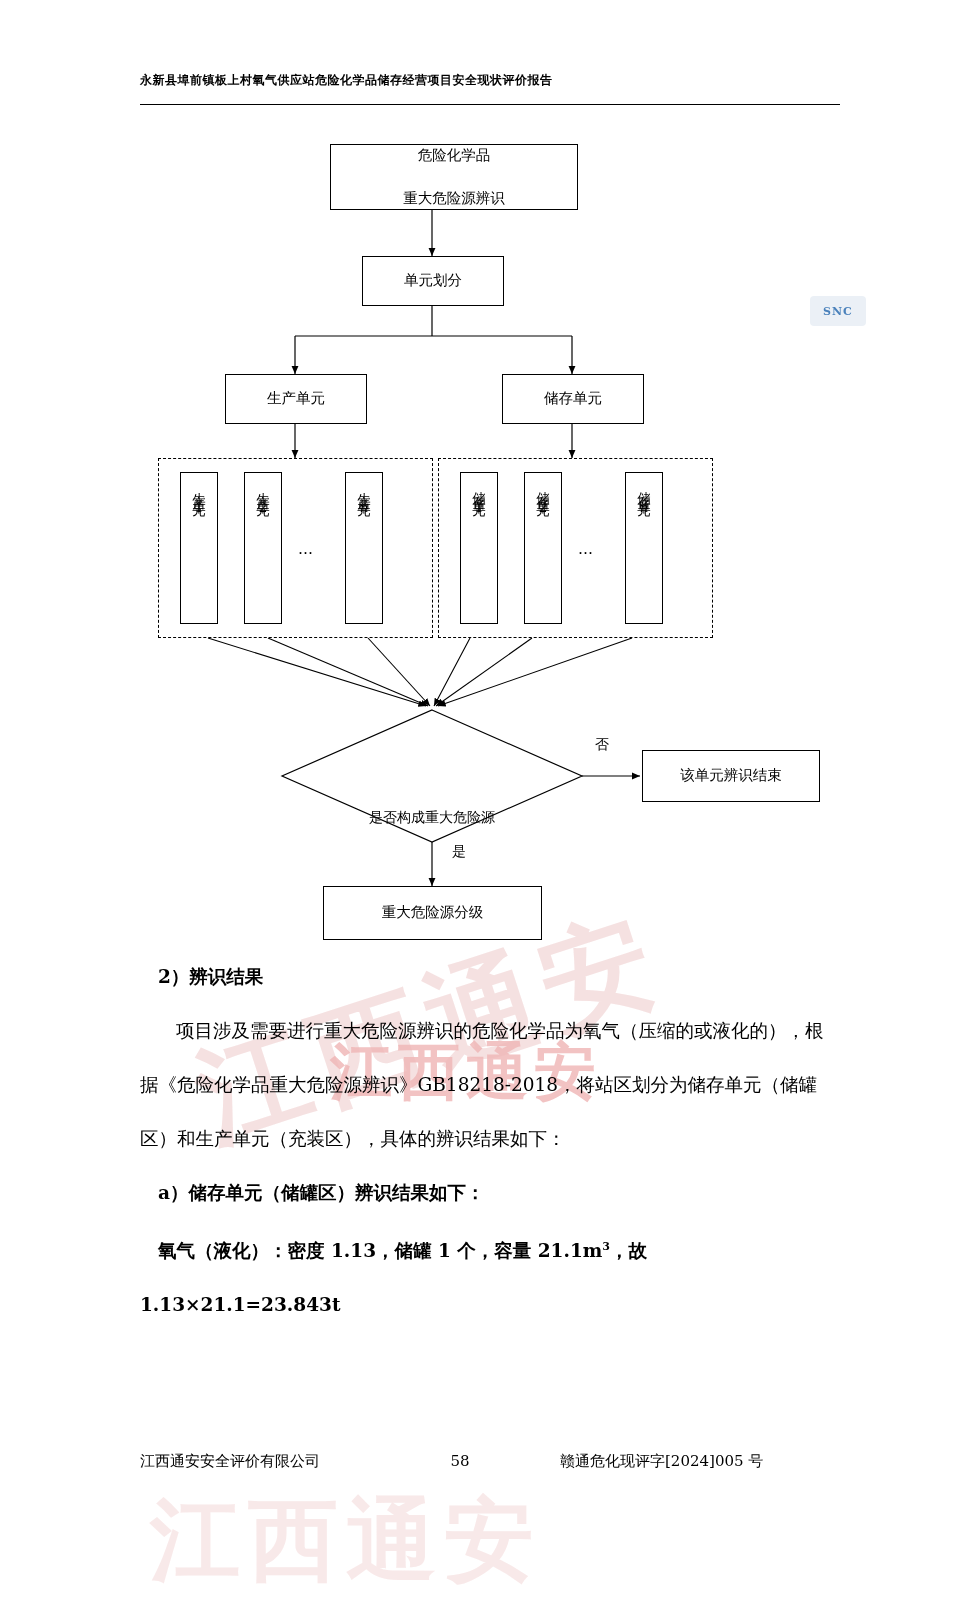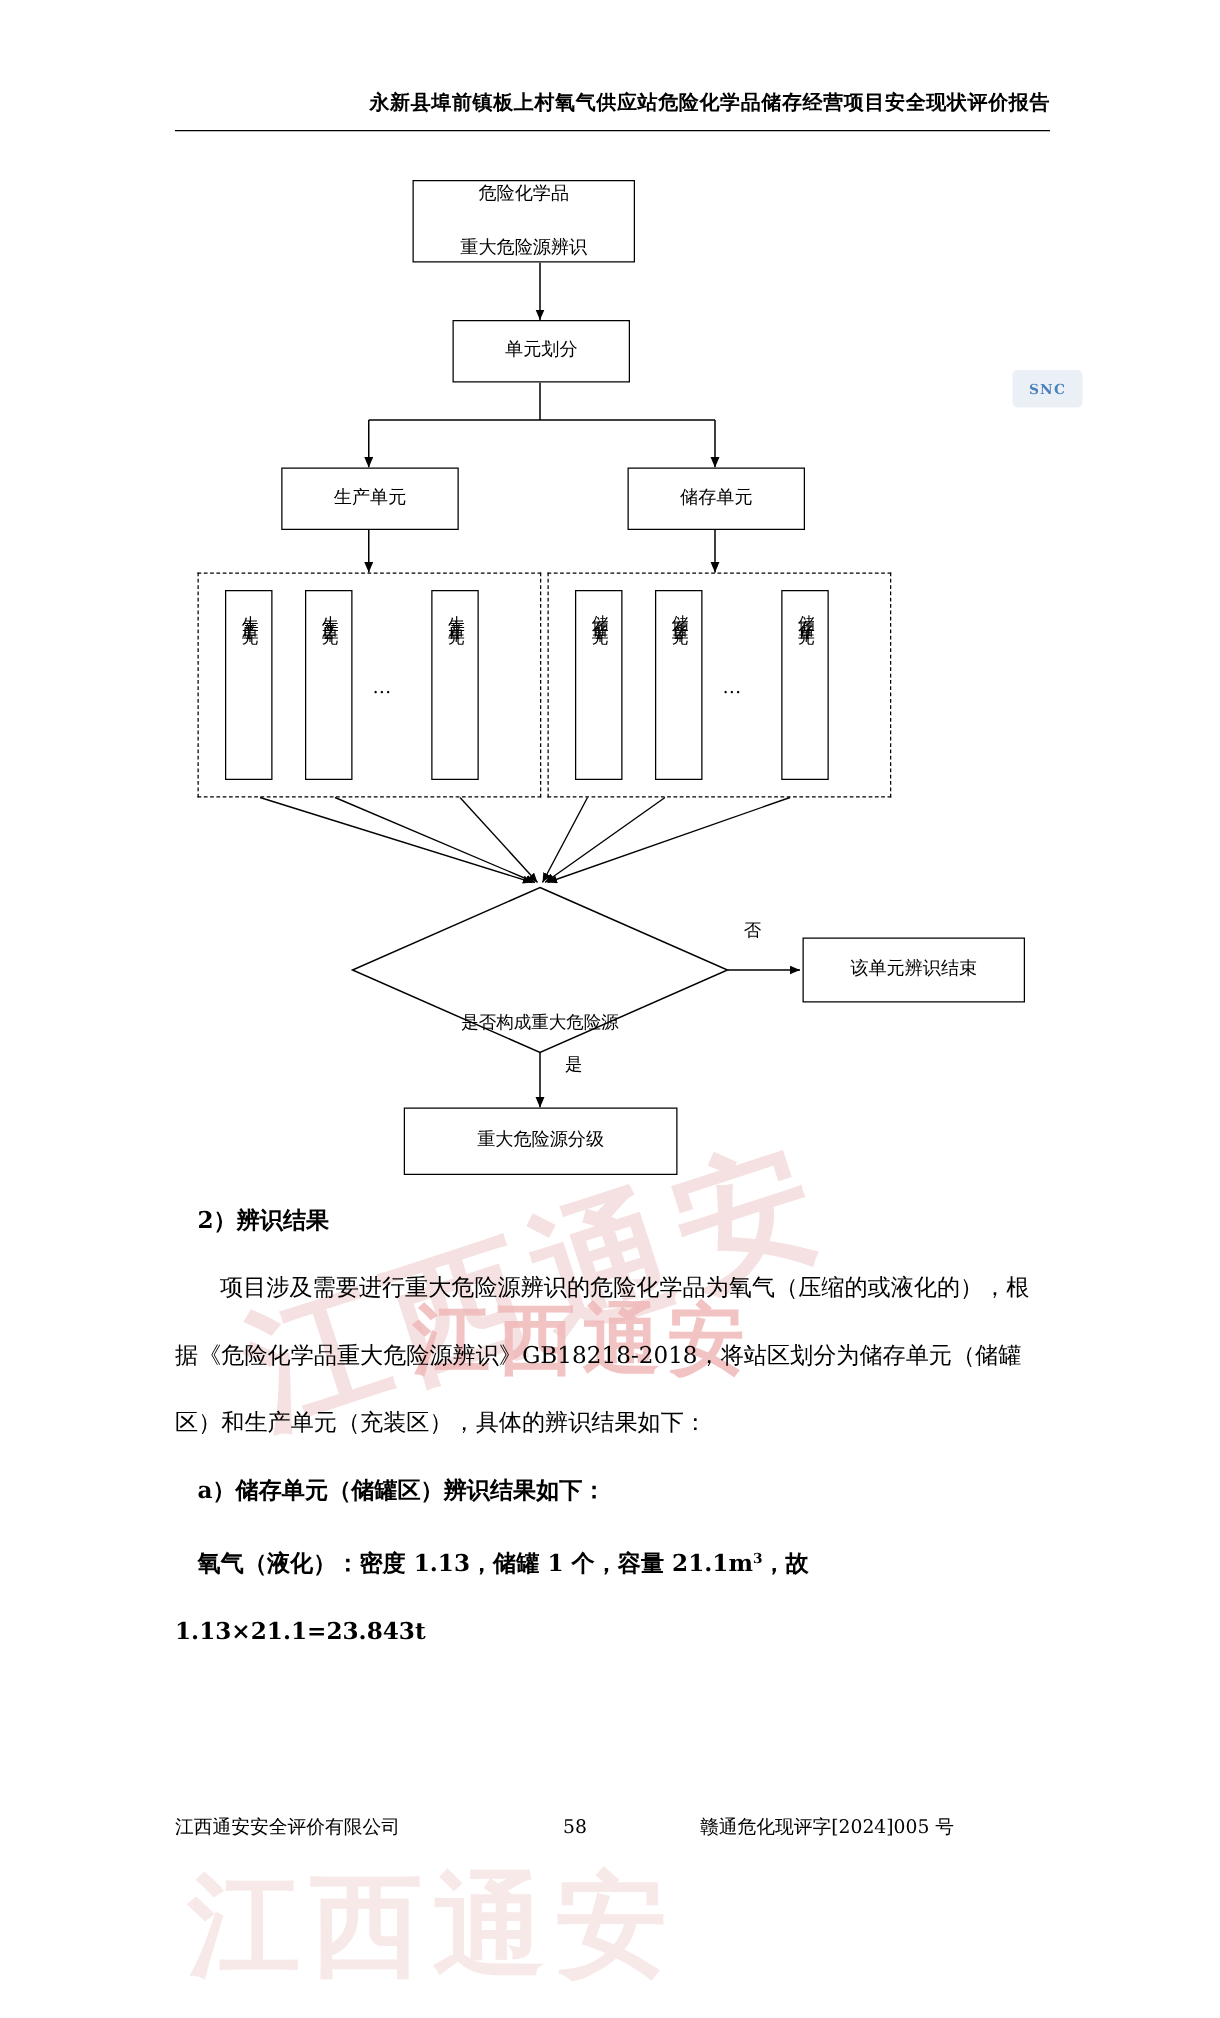--- a/index.html
+++ b/index.html
@@ -18,22 +18,22 @@
     overflow: hidden;
     background: #fff;
   }
 
   
   .doc-header {
     position: absolute;
     left: 140px;
     top: 72px;
     width: 700px;
-    text-align: right;
-    font-size: 16px;
+    text-align: left;
+    font-size: 12px;
     font-weight: bold;
     letter-spacing: 0.5px;
     font-family: Liberation Mono, monospace;
   }
   .header-rule {
     position: absolute;
     left: 140px;
     top: 104px;
     width: 700px;
     height: 0;
@@ -229,21 +229,21 @@
       <line x1="392" y1="510" x2="296" y2="578" stroke="#000" stroke-width="1.1" marker-end="url(#arrow)"></line>
       <line x1="492" y1="510" x2="298" y2="578" stroke="#000" stroke-width="1.1" marker-end="url(#arrow)"></line>
 
       <polygon points="292,582 442,648 292,714 142,648" fill="#fff" stroke="#000" stroke-width="1.2"></polygon>
 
       <line x1="442" y1="648" x2="500" y2="648" stroke="#000" stroke-width="1.2" marker-end="url(#arrow)"></line>
 
       <line x1="292" y1="714" x2="292" y2="758" stroke="#000" stroke-width="1.2" marker-end="url(#arrow)"></line>
     </svg>
 
-    <div class="node" style="left:190px; top:16px; width:178px; height:66px;gap:20px;">
+    <div class="node" style="left:190px; top:16px; width:248px; height:66px;gap:20px;">
       <span>危险化学品</span>
       <span>重大危险源辨识</span>
     </div>
 
     <div class="node" style="left:222px; top:128px; width:142px; height:50px;">
       <span>单元划分</span>
     </div>
 
     <div class="node" style="left:85px; top:246px; width:142px; height:50px;">
       <span>生产单元</span>

